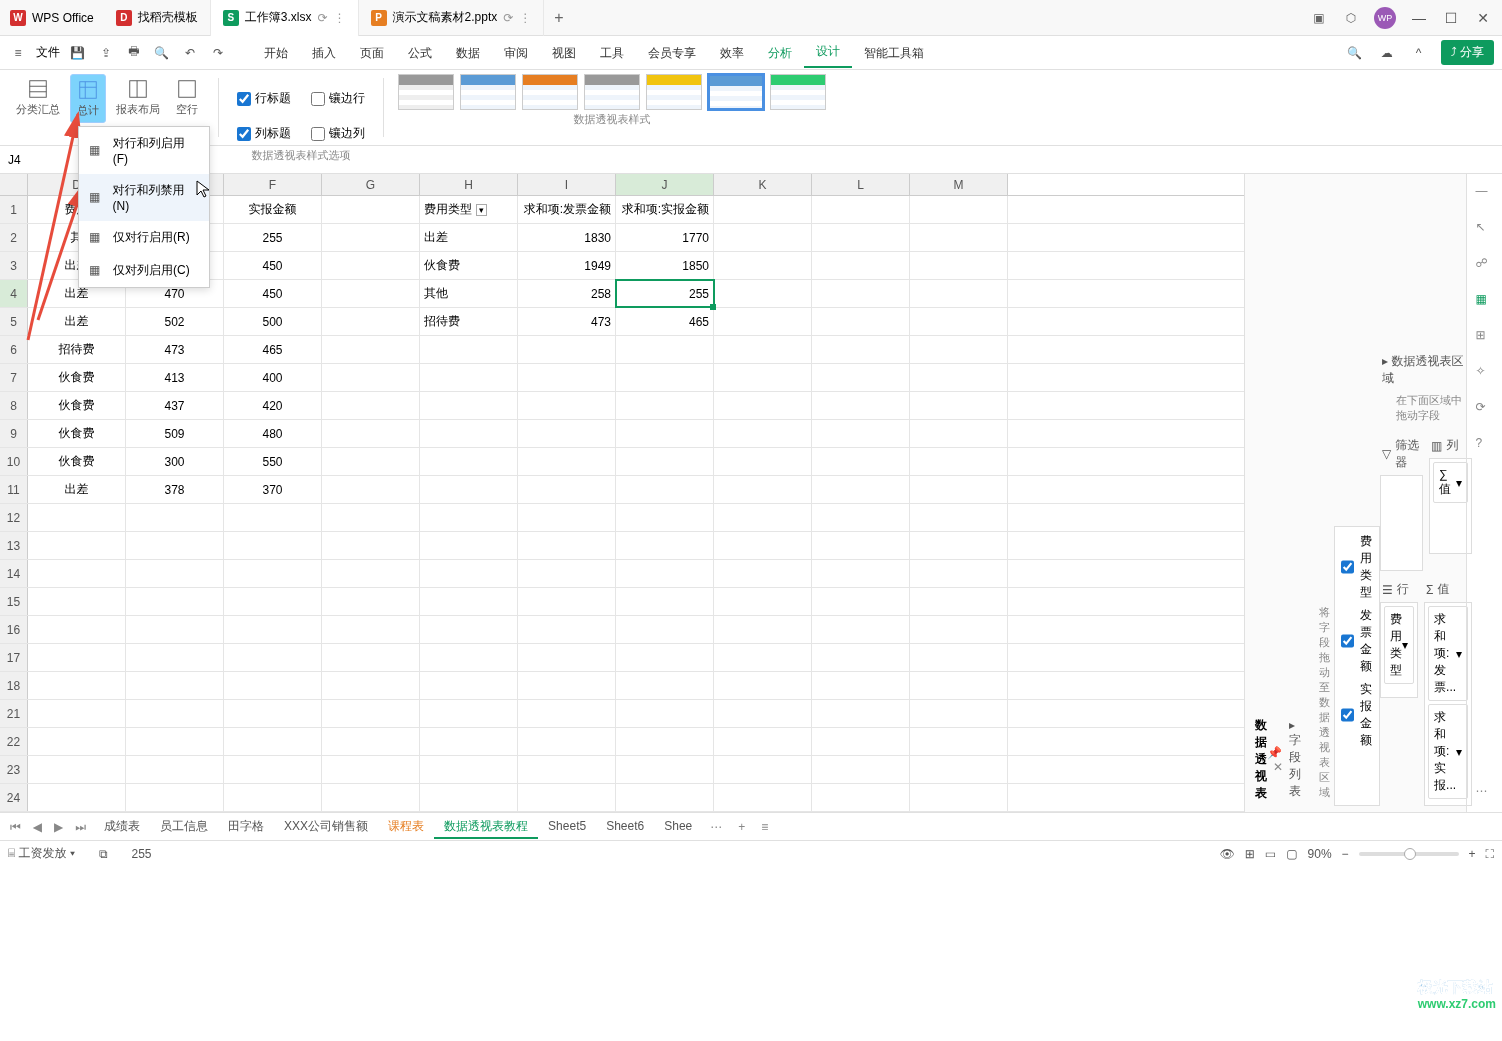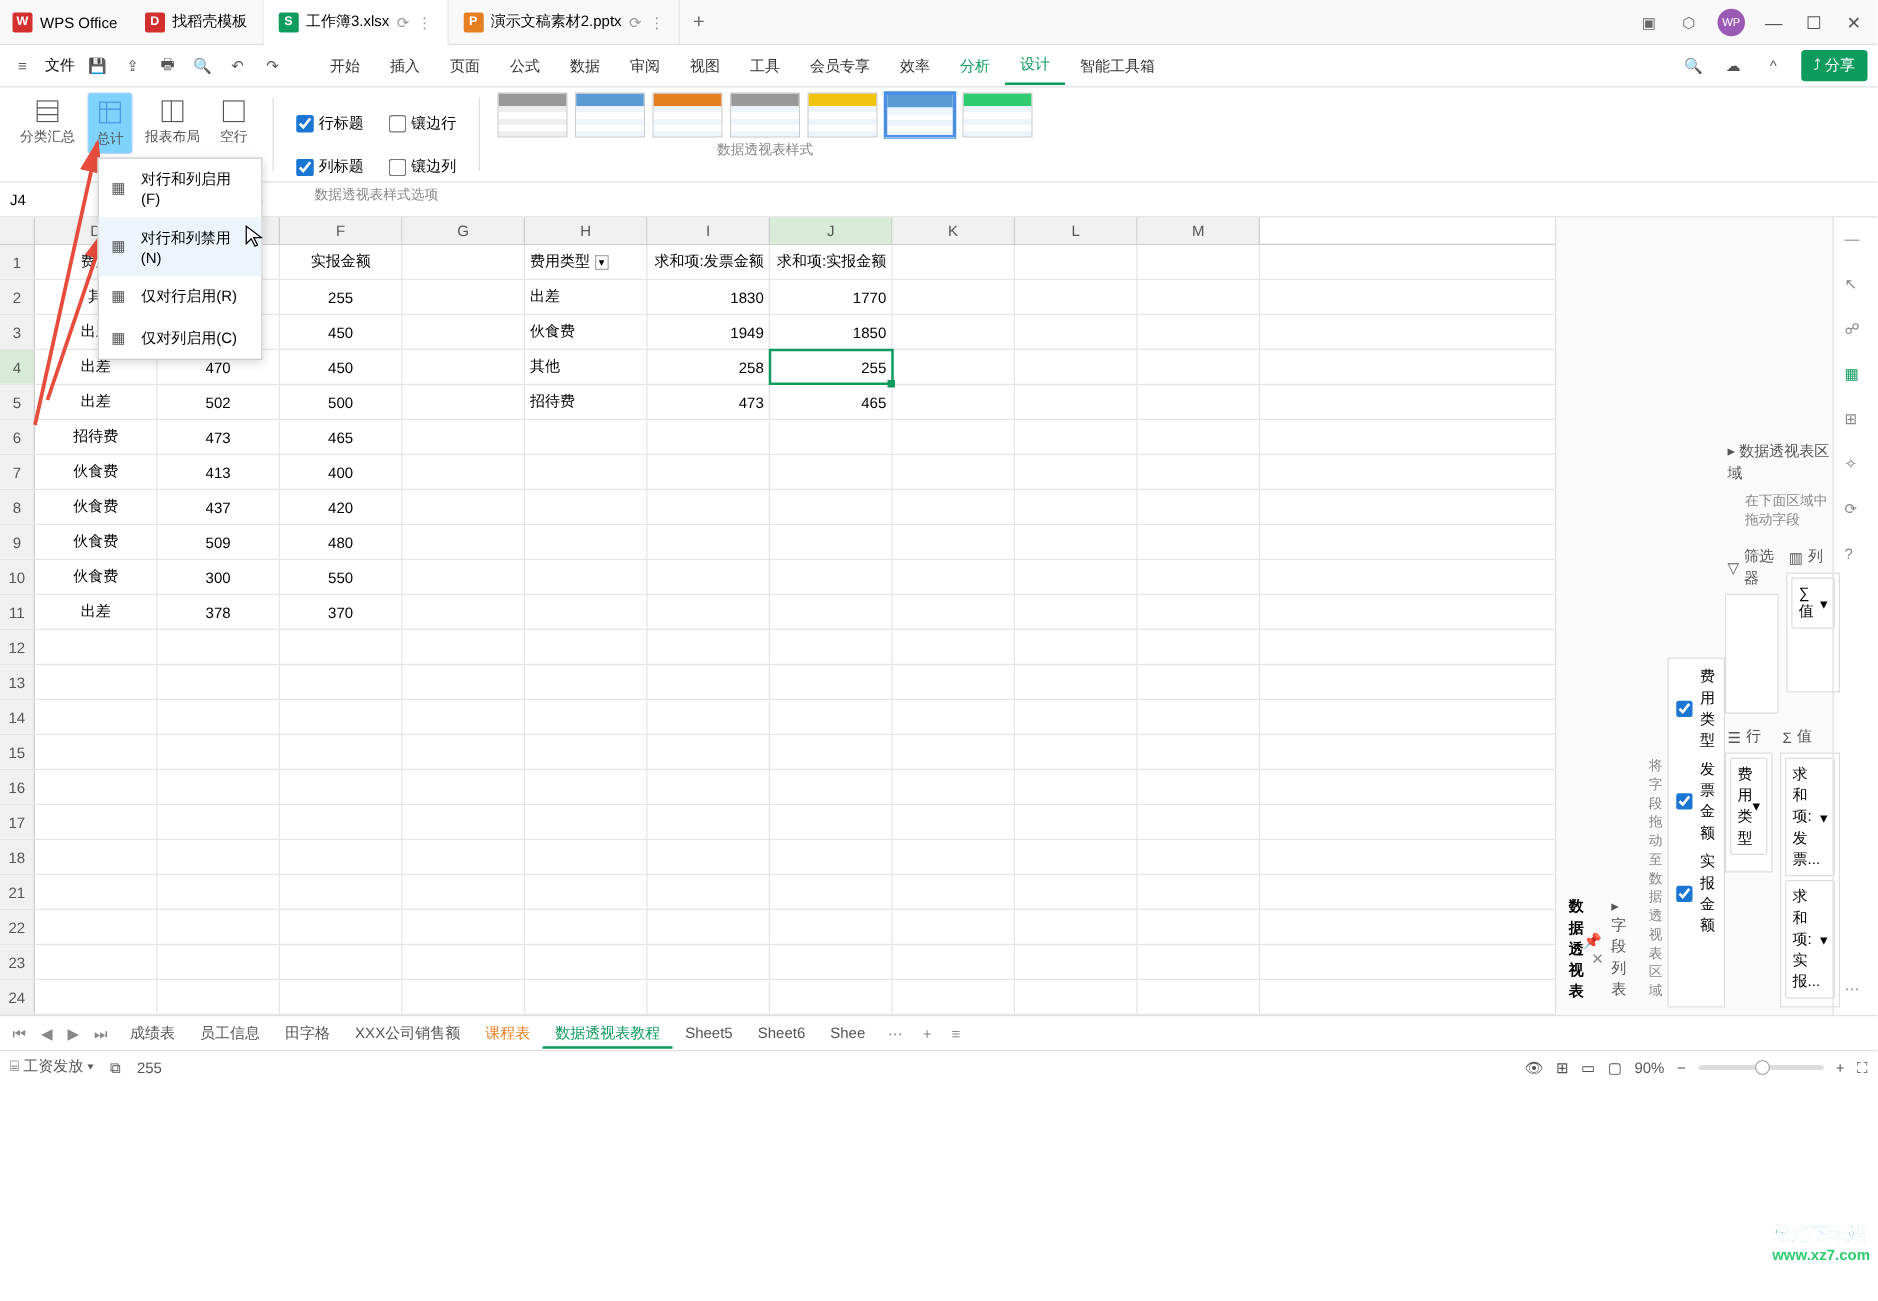--- a/index.html
+++ b/index.html
@@ -100,21 +100,21 @@
 .right-rail .ri{width:18px;height:18px;cursor:pointer;}
 .right-rail .ri.active{color:#0e9b5e;}
 
 .sheet-tabs{height:28px;border-top:1px solid #e0e0e0;display:flex;align-items:center;padding:0 6px;gap:4px;}
 .st-nav{color:#888;padding:0 4px;cursor:pointer;}
 .st-tab{padding:4px 10px;cursor:pointer;color:#555;}
 .st-tab.active{color:#0e9b5e;border-bottom:2px solid #0e9b5e;}
 .st-tab.orange{color:#e67e22;}
 .st-add{padding:0 8px;color:#888;}
 
-.statusbar{height:26px;border-top:1px solid #e0e0e0;display:flex;align-items:center;padding:0 8px;gap:13px;color:#555;font-size:11px;}
+.statusbar{height:26px;border-top:1px solid #e0e0e0;display:flex;align-items:center;padding:0 8px;gap:24px;color:#555;font-size:11px;}
 .statusbar-right{margin-left:auto;display:flex;align-items:center;gap:10px;}
 .zoom-slider{width:100px;height:4px;background:#ddd;position:relative;border-radius:2px;}
 .zoom-thumb{position:absolute;left:45%;top:-4px;width:12px;height:12px;background:#fff;border:1px solid #aaa;border-radius:50%;}
 .watermark{position:absolute;right:6px;bottom:30px;z-index:2000;}
 
 input[type=checkbox]{accent-color:#1976d2;width:14px;height:14px;}
 </style>
 </head>
 <body>
 

